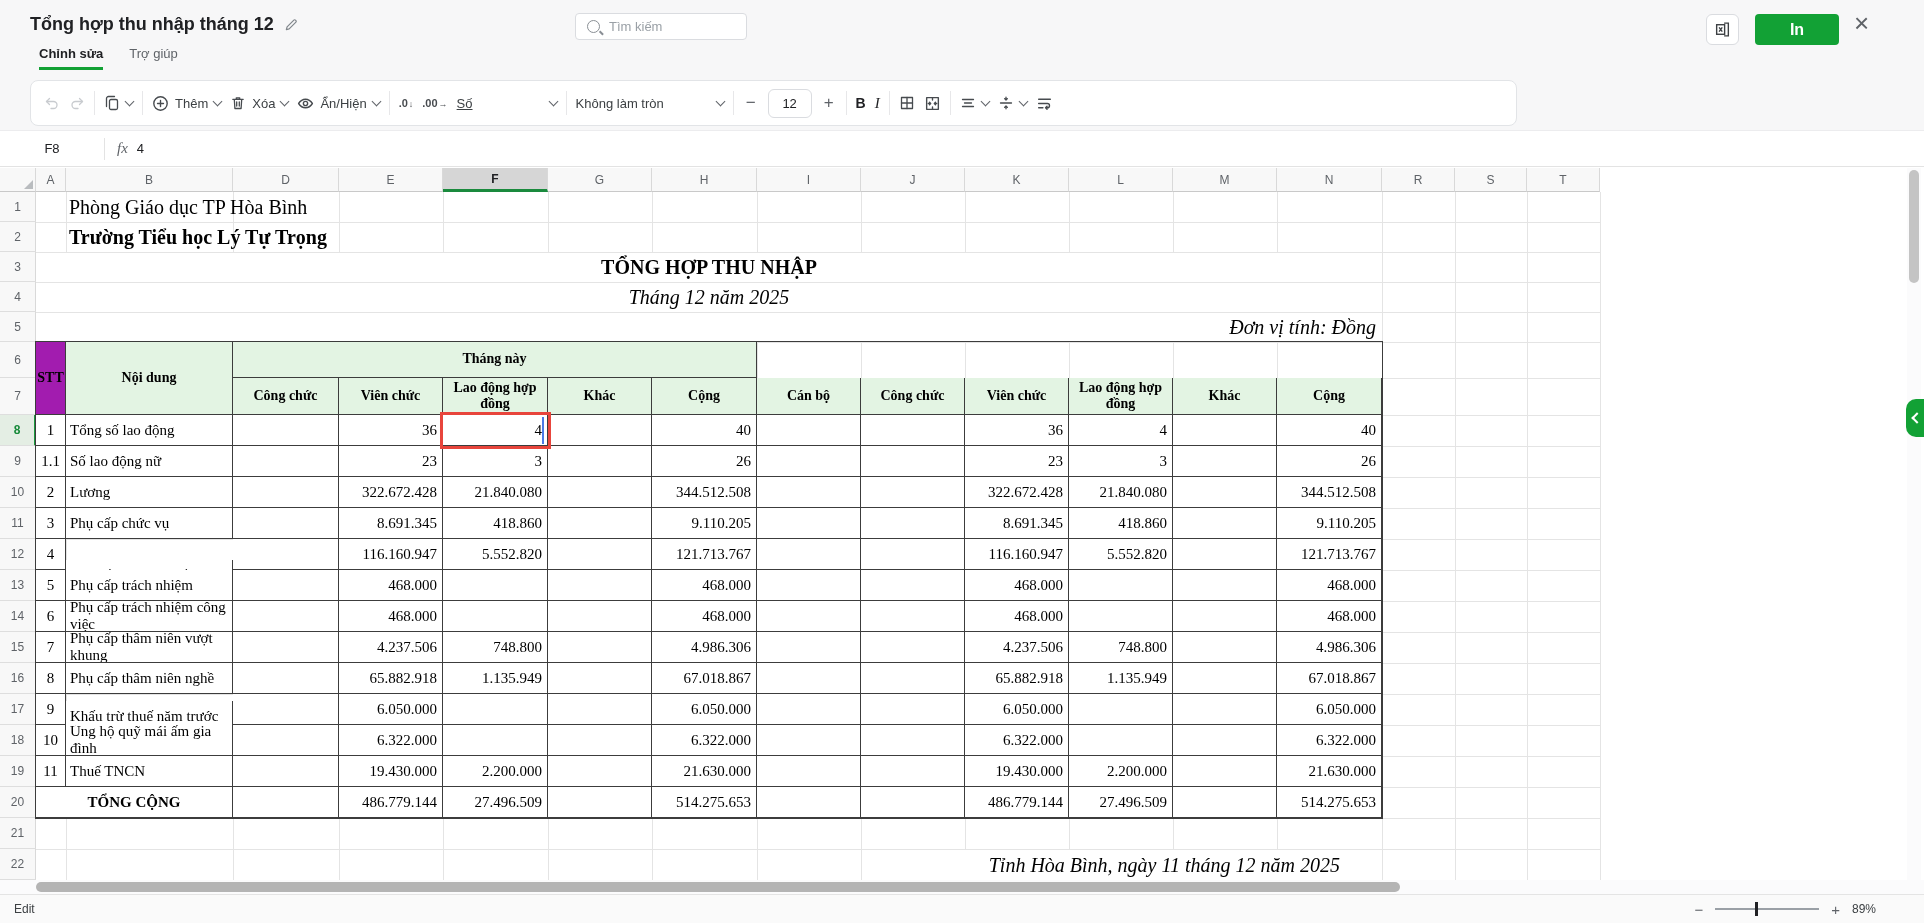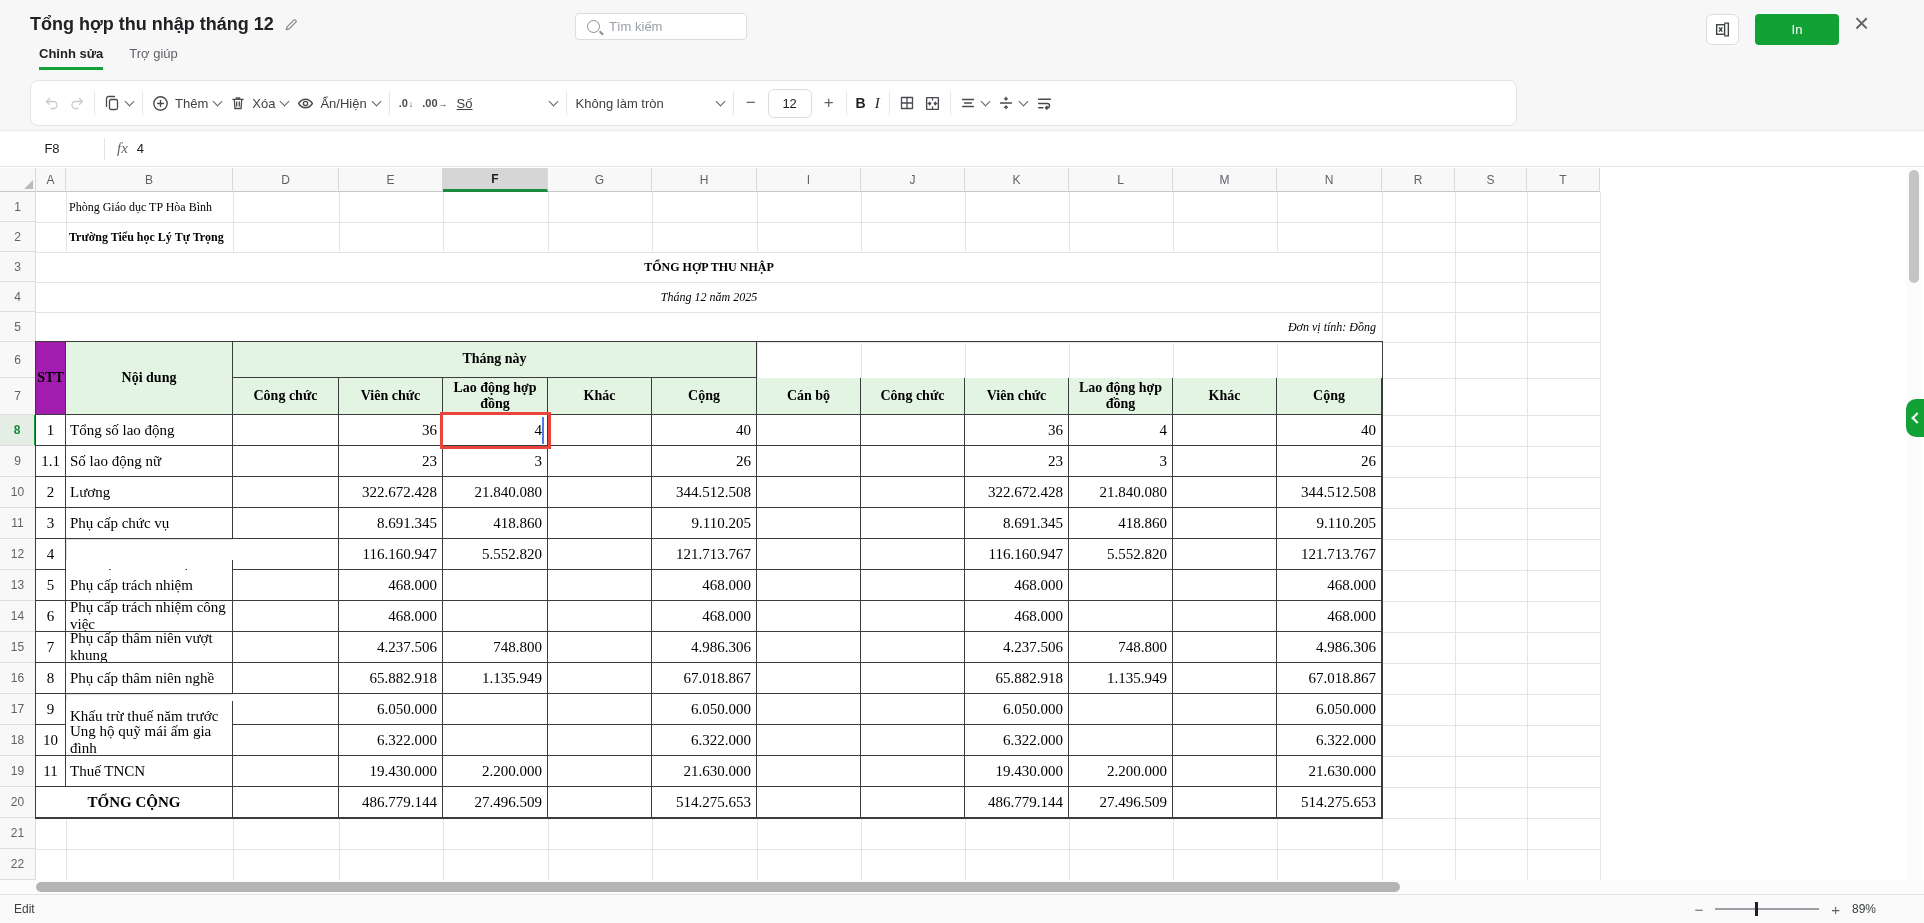--- a/index.html
+++ b/index.html
@@ -14,21 +14,21 @@
              border:1px solid #dadce0;border-radius:4px;display:flex;align-items:center;
              gap:9px;padding-left:11px;box-sizing:border-box;}
   .mag{width:11px;height:11px;border:1.6px solid #8a8f95;border-radius:50%;position:relative;flex:0 0 auto;}
   .mag::after{content:"";position:absolute;width:5px;height:1.6px;background:#8a8f95;
               transform:rotate(45deg);right:-4.5px;bottom:-1.5px;}
   .search-ph{font-size:13px;color:#9aa0a6;}
   .icon-btn{position:absolute;left:1706px;top:14px;width:33px;height:31px;background:#fff;
             border:1px solid #dadce0;border-radius:6px;display:flex;align-items:center;
             justify-content:center;padding:0;cursor:pointer;}
   .print-btn{position:absolute;left:1755px;top:14px;width:84px;height:31px;border:none;
-             border-radius:4px;color:#fff;font-size:13px;font-weight:normal;cursor:pointer;}
+             border-radius:4px;color:#fff;font-size:16px;font-weight:bold;cursor:pointer;}
   .close-x{position:absolute;left:1854px;top:10px;font-size:26px;color:#5f6368;cursor:pointer;line-height:1;}
   
   .tabs{position:absolute;left:30px;top:46px;display:flex;gap:26px;}
   .tab{font-size:13px;color:#5f6368;padding-bottom:6px;cursor:pointer;}
   .tab.active{color:#202124;font-weight:bold;border-bottom:3px solid #12a135;margin-left:9px;}
   
   .toolbar{position:absolute;left:30px;top:80px;width:1487px;height:46px;background:#fff;
            border:1px solid #e2e4e7;border-radius:8px;display:flex;align-items:center;
            padding:0 13px;gap:9px;box-sizing:border-box;}
   .tbtn{display:flex;align-items:center;gap:6px;font-size:13px;color:#3c4043;cursor:pointer;white-space:nowrap;}
@@ -64,21 +64,21 @@
                  border-width:0 0 9px 9px;border-color:transparent transparent #b9bcbf transparent;}
   .colhdr{top:0;height:24px;box-sizing:border-box;background:#f8f8f8;border-right:1px solid #d9d9d9;
           border-bottom:1px solid #c9c9c9;color:#5f6368;font-size:12px;display:flex;
           align-items:center;justify-content:center;cursor:pointer;}
   .colhdr.sel{background:#d6d6d6;border-bottom:3px solid #1a8a3d;color:#202124;font-weight:bold;}
   .rowhdr{left:0;width:36px;box-sizing:border-box;background:#f8f8f8;border-right:1px solid #d9d9d9;
           border-bottom:1px solid #dedede;color:#5f6368;font-size:12px;display:flex;
           align-items:center;justify-content:center;cursor:pointer;}
   .rowhdr.sel{background:#e4eee4;color:#178a3a;font-weight:bold;border-right:2px solid #1a9a3d;}
   .gl{background:#e4e4e4;}
-  .freecell{font-family:"Liberation Serif",serif;font-size:12px;color:#000;display:flex;
+  .freecell{font-family:"Liberation Serif",serif;font-size:20px;color:#000;display:flex;
             align-items:center;box-sizing:border-box;white-space:nowrap;}
   .bold{font-weight:bold;}
   .italic{font-style:italic;}
   .center{justify-content:center;}
   .right{justify-content:flex-end;}
   .bgw{background:#fff;}
   .tcell{box-sizing:border-box;border-right:1px solid #3c3c3c;border-bottom:1px solid #3c3c3c;
          font-family:"Liberation Serif",serif;font-size:15px;color:#000;display:flex;
          align-items:center;background:#fff;overflow:hidden;cursor:cell;}
   .tcell.hdr{font-weight:bold;justify-content:center;text-align:center;font-size:14px;
@@ -506,20 +506,21 @@
     <div class="tcell num" style="left: 443px; top: 619px; width: 105px; height: 31px;">27.496.509</div>
     <div class="tcell num" style="left: 548px; top: 619px; width: 104px; height: 31px;"></div>
     <div class="tcell num" style="left: 652px; top: 619px; width: 105px; height: 31px;">514.275.653</div>
     <div class="tcell num" style="left: 757px; top: 619px; width: 104px; height: 31px;"></div>
     <div class="tcell num" style="left: 861px; top: 619px; width: 104px; height: 31px;"></div>
     <div class="tcell num" style="left: 965px; top: 619px; width: 104px; height: 31px;">486.779.144</div>
     <div class="tcell num" style="left: 1069px; top: 619px; width: 104px; height: 31px;">27.496.509</div>
     <div class="tcell num" style="left: 1173px; top: 619px; width: 104px; height: 31px;"></div>
     <div class="tcell num" style="left: 1277px; top: 619px; width: 105px; height: 31px;">514.275.653</div>
     <div class="tframe" style="left: 35px; top: 173px; width: 1348px; height: 478px;"></div>
+    <div class="freecell italic right bgw" style="left: 900px; top: 682px; width: 440px; height: 30px;">Tỉnh Hòa Bình, ngày 11 tháng 12 năm 2025</div>
     <div class="selbox" style="left: 440px; top: 244px; width: 111px; height: 37px; border-color: rgb(232, 69, 60);"></div>
     <div class="caret" style="left: 542px; top: 249px; height: 27px;"></div>
   </div>
 
 <div class="hscroll">
   <div class="hthumb"></div>
 </div>
 <div class="vscroll">
   <div class="vthumb"></div>
 </div>

